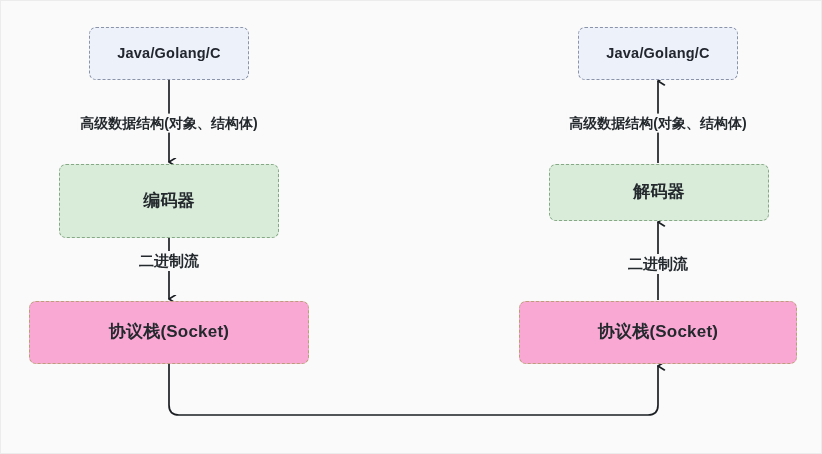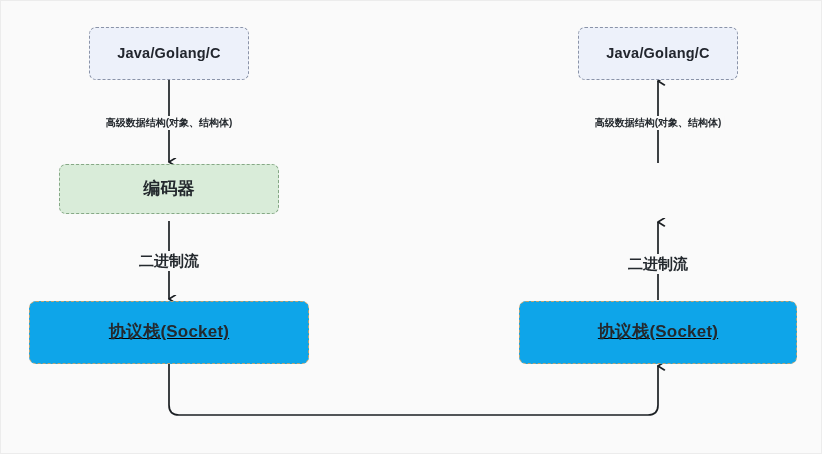--- a/index.html
+++ b/index.html
@@ -52,32 +52,31 @@
     color: #22262e;
   }
   .node.codec {
     background: #d9ecd9;
     border-color: #86a886;
   }
   .node.codec .node-label {
     font-size: 17px;
   }
   .node.stack {
-    background: #0ea5e9;
+    background: #f9a8d4;
     border-color: #b8a274;
-    text-decoration: underline;
   }
   .node.stack .node-label {
     font-size: 17px;
   }
   .edge-label {
     position: absolute;
     transform: translate(-50%, -50%);
     white-space: nowrap;
-    font-size: 10px;
+    font-size: 14px;
     font-weight: bold;
     color: #24292e;
     background: #fafafa;
     padding: 1px 3px;
     line-height: 1.2;
   }
   .edge-label.big {
     font-size: 15px;
   }
 </style>
@@ -106,36 +105,39 @@
 
     <line x1="657" y1="162" x2="657" y2="80" stroke="#1b1f23" stroke-width="1.7" marker-end="url(#arrow-up)"></line>
   </svg>
 
   <div class="node lang" style="left:88px; top:26px; width:160px; height:53px;">
     <span class="node-label">Java/Golang/C</span>
   </div>
 
   <div class="edge-label" style="left:168px; top:122px;">高级数据结构(对象、结构体)</div>
 
-  <div class="node codec" style="left:58px; top:163px; width:220px; height:50px;">
+  <div class="node codec" style="left:58px; top:163px; width:220px; height:74px;">
     <span class="node-label">编码器</span>
   </div>
 
   <div class="edge-label big" style="left:168px; top:260px;">二进制流</div>
 
   <div class="node stack" style="left:28px; top:300px; width:280px; height:63px;">
     <span class="node-label">协议栈(Socket)</span>
   </div>
 
   <div class="node lang" style="left:577px; top:26px; width:160px; height:53px;">
     <span class="node-label">Java/Golang/C</span>
   </div>
 
   <div class="edge-label" style="left:657px; top:122px;">高级数据结构(对象、结构体)</div>
 
+  <div class="node codec" style="left:548px; top:163px; width:220px; height:57px;">
+    <span class="node-label">解码器</span>
+  </div>
 
   <div class="edge-label big" style="left:657px; top:263px;">二进制流</div>
 
   <div class="node stack" style="left:518px; top:300px; width:278px; height:63px;">
     <span class="node-label">协议栈(Socket)</span>
   </div>
 
 
 </div>
 

